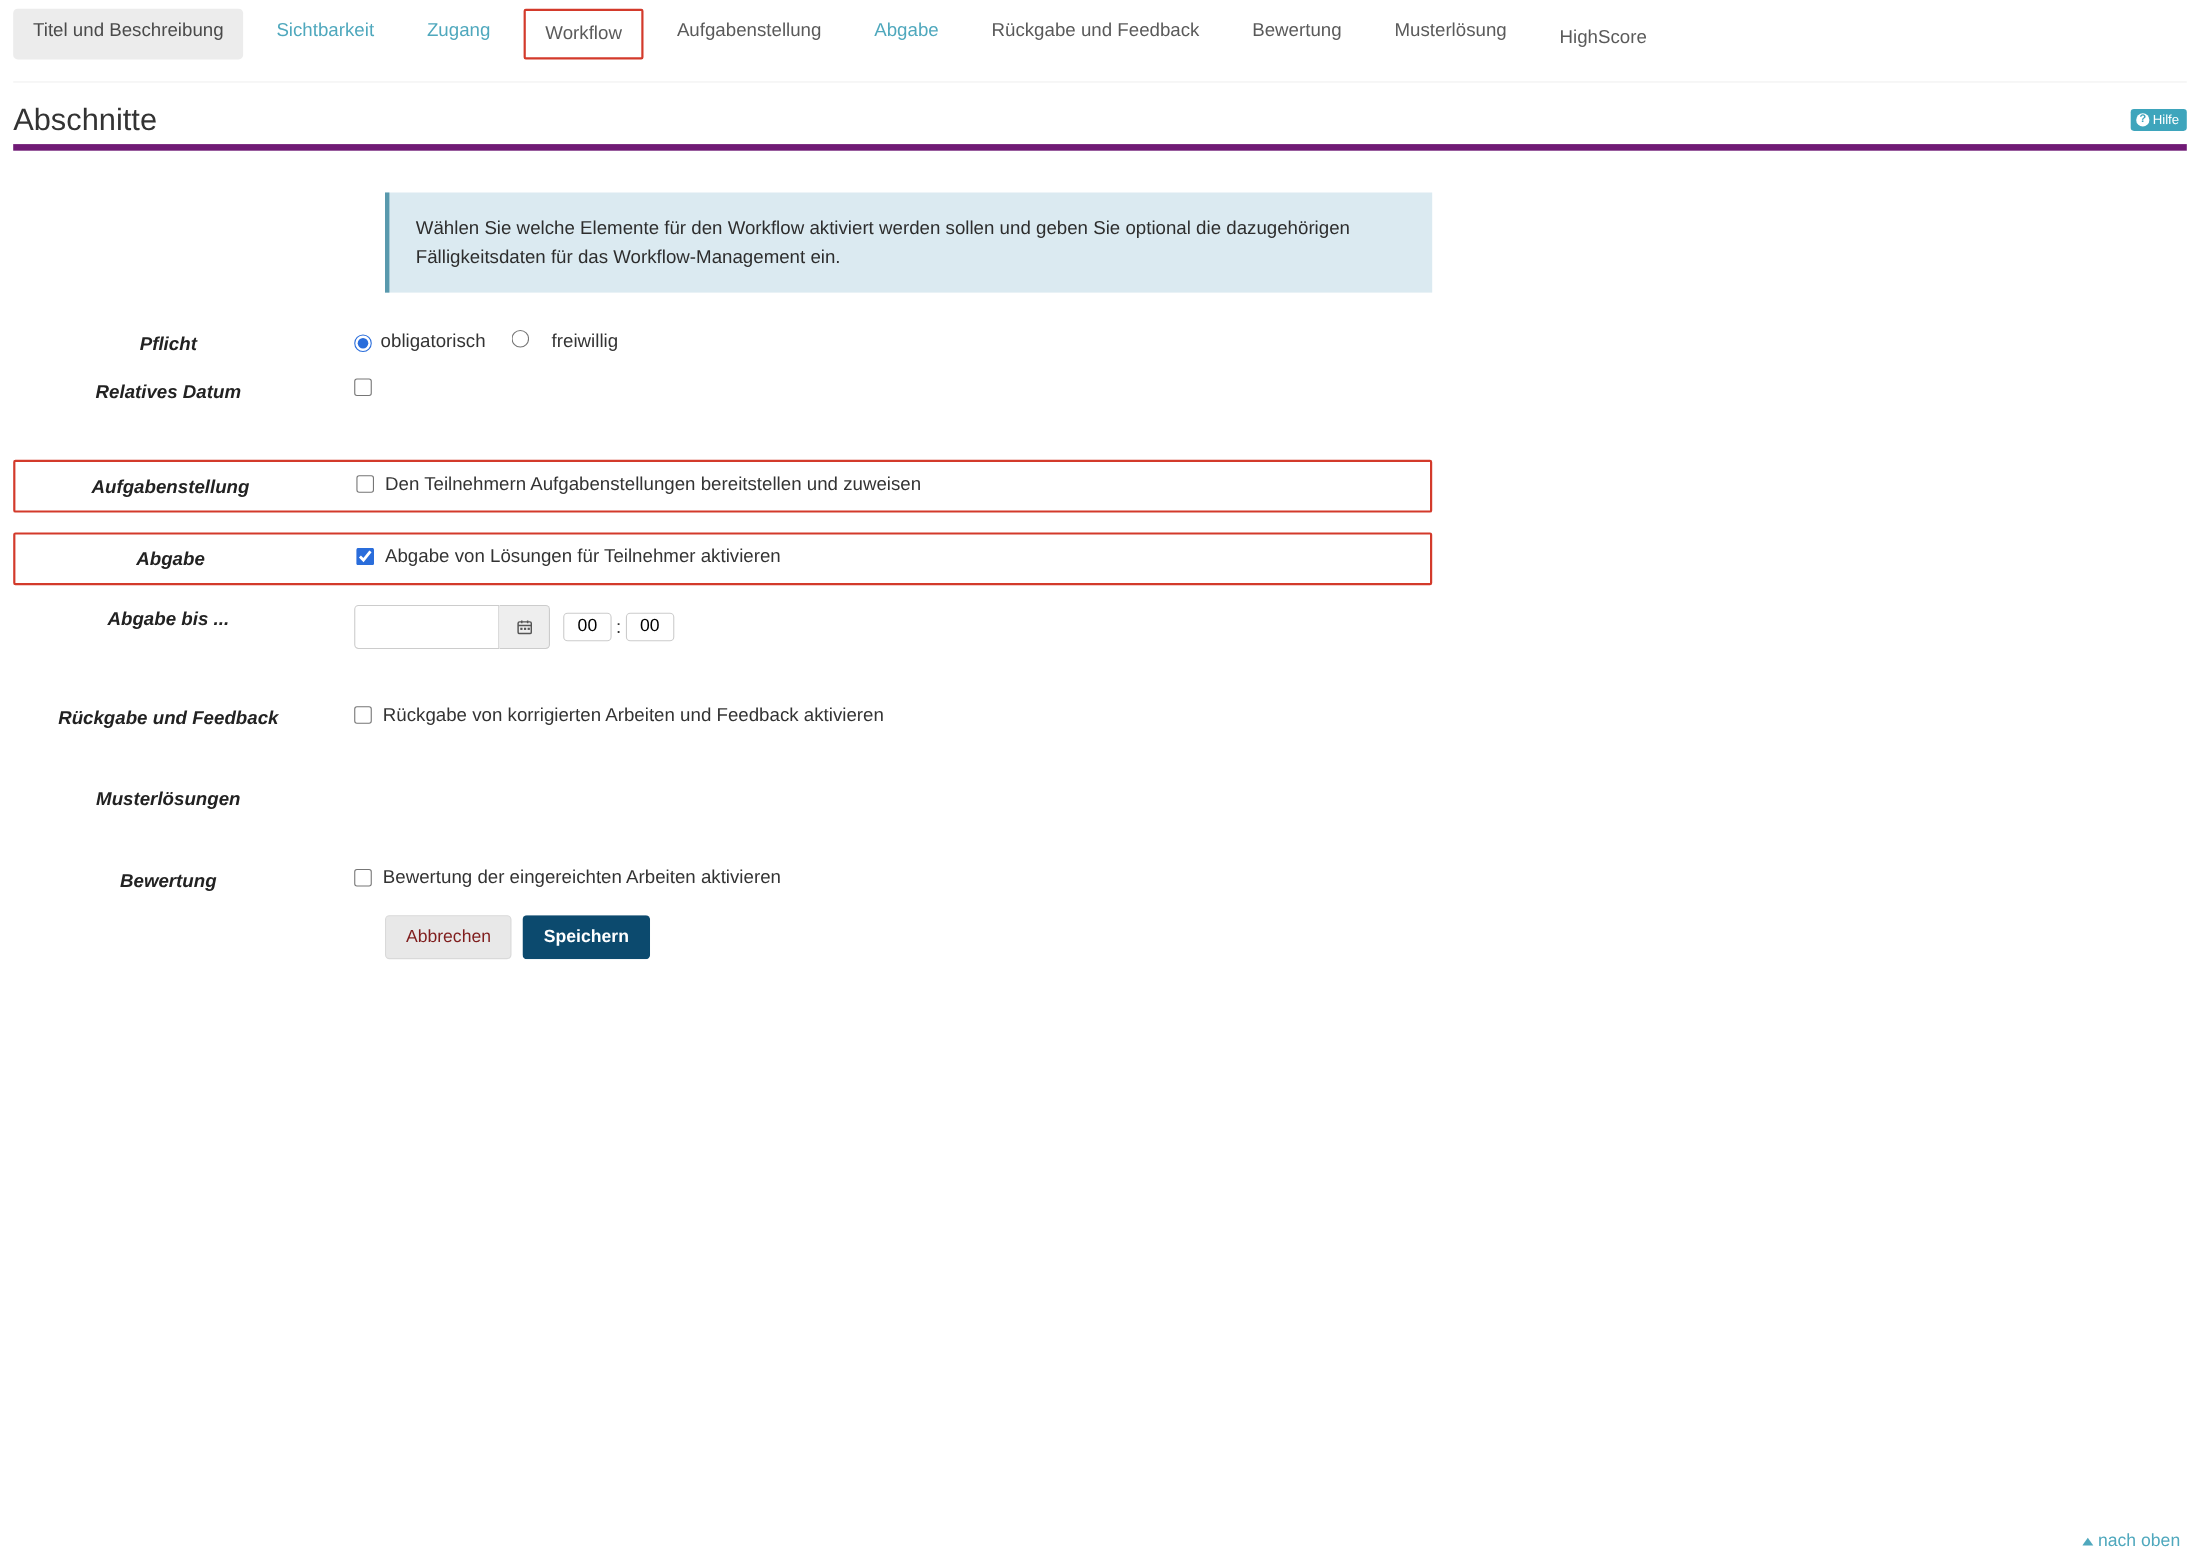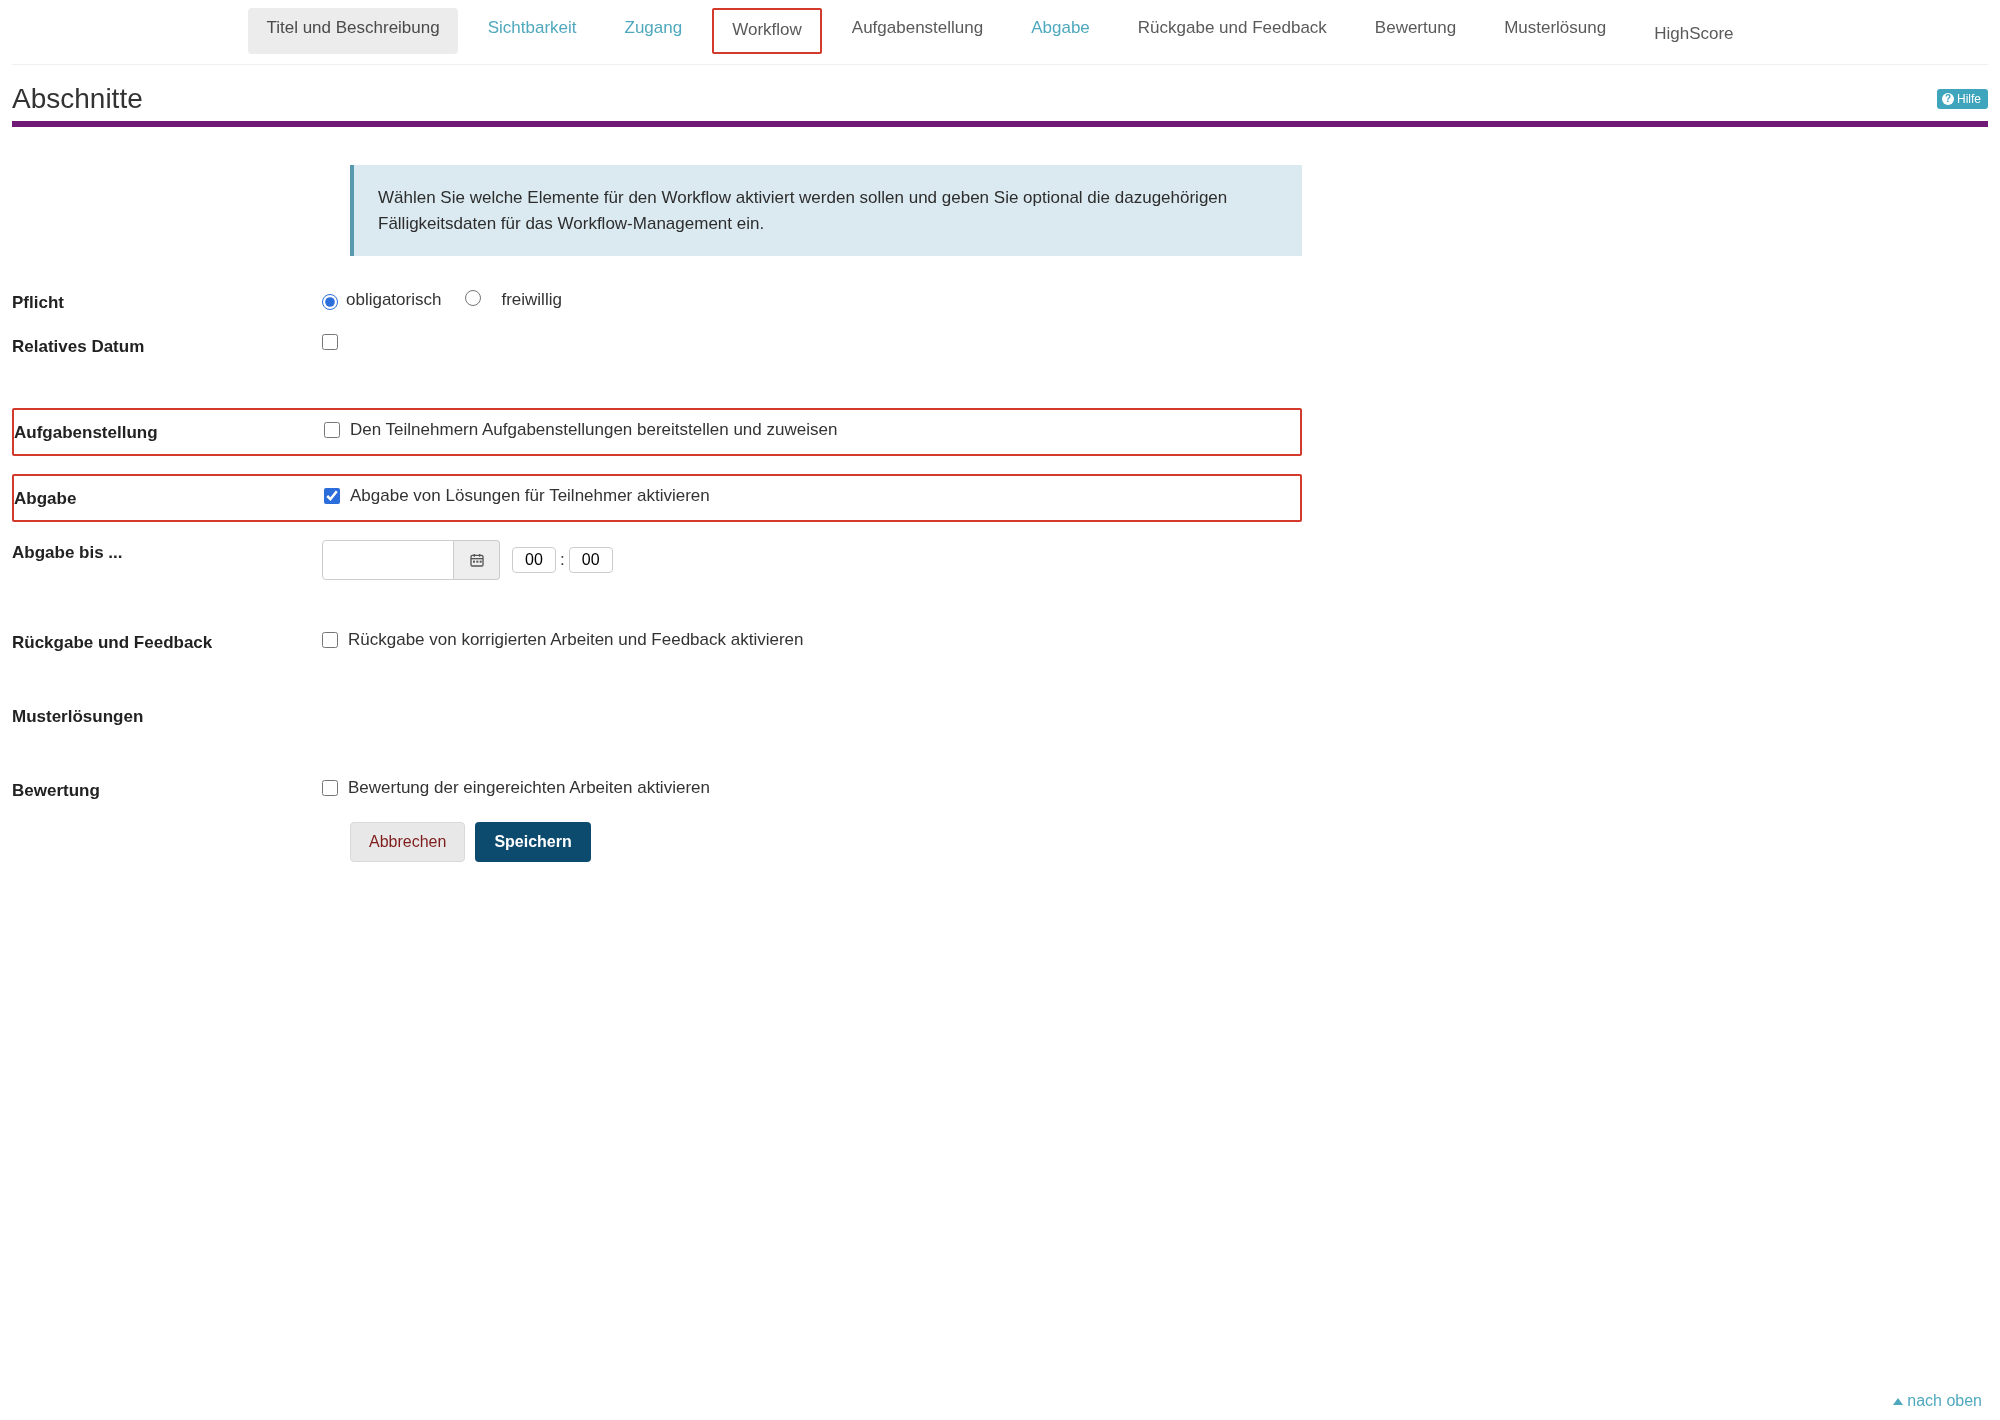--- a/index.html
+++ b/index.html
@@ -8,23 +8,22 @@
     font-size: 16px;
     color: #333;
     background: #fff;
     padding: 8px 12px 30px 12px;
   }
   .tabs {
     display: flex;
     flex-wrap: wrap;
     gap: 12px;
     border-bottom: 1px solid #f0f0f0;
-    padding-bottom: 10px;
+    padding-bottom: 20px;
     margin-bottom: 18px;
-    justify-content: center;
   }
   .tab {
     padding: 10px 18px;
     font-size: 17px;
     color: #5a5a5a;
     cursor: pointer;
     border-radius: 3px;
     white-space: nowrap;
   }
   .tab-link { color: #4fa8bd; }
@@ -87,27 +86,28 @@
   }
   .form-row.hl {
     border: 2px solid #d33a2b;
     border-radius: 2px;
     padding: 10px 0;
     margin-bottom: 18px;
   }
   .label-col {
     width: 310px;
     flex-shrink: 0;
-    text-align: left;
+    text-align: center;
     padding-right: 28px;
     font-weight: 700;
     font-size: 17px;
     color: #222;
     line-height: 22px;
     padding-top: 2px;
+    font-style: italic;
   }
   .ctrl-col {
     flex: 1;
     display: flex;
     align-items: center;
     gap: 10px;
     flex-wrap: wrap;
     font-size: 17px;
     color: #333;
   }

